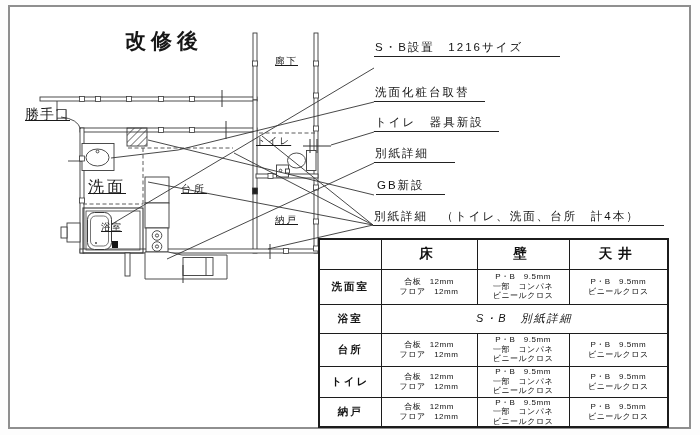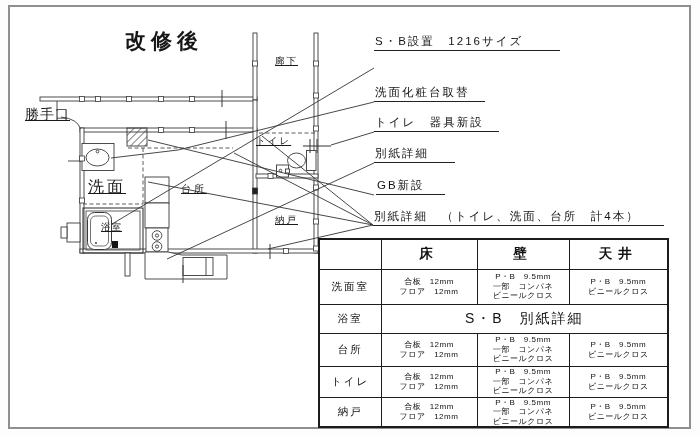--- a/index.html
+++ b/index.html
@@ -26,23 +26,23 @@
   table.spec{
     position:absolute; left:318px; top:238px; width:349px; height:185px;
     border-collapse:collapse; table-layout:fixed; background:#fff;
   }
   table.spec th, table.spec td{
     border:1.3px solid #1c1c1c; text-align:center; vertical-align:middle;
     padding:0; overflow:hidden;
   }
   table.spec{border:2px solid #1c1c1c;}
   th.colhead{font-size:13.5px; font-weight:bold; letter-spacing:6px;}
-  td.roomlbl{font-size:10.5px; font-weight:normal; letter-spacing:2px;margin-left:8px;}
+  td.roomlbl{font-size:10.5px; font-weight:bold; letter-spacing:2px;margin-left:8px;}
   td.cell{font-size:8px; letter-spacing:0.5px; line-height:9.6px; white-space:pre-line; font-weight:500;}
-  td.note{font-size:14px; letter-spacing:2px; font-weight:500;}
+  td.note{font-size:11px; letter-spacing:2px; font-weight:500;font-style:italic;}
 </style>
 </head>
 <body>
 
 <div class="page">
   <div class="frame"></div>
 
   <svg class="abs" style="left:0;top:0" width="700" height="435" viewBox="0 0 700 435">
     <defs>
       <pattern id="hatch" width="5" height="5" patternUnits="userSpaceOnUse" patternTransform="rotate(45)">
@@ -173,21 +173,21 @@
   <div class="abs title" style="left:125px; top:27px">改修後</div>
 
   <div class="abs room-label" style="left:275px; top:55px; font-size:9.5px; letter-spacing:2px">廊下</div>
   <div class="abs room-label" style="left:25px; top:106px; font-size:14px; letter-spacing:1px">勝手口</div>
   <div class="abs room-label" style="left:256px; top:135px; font-size:9.5px; letter-spacing:2px">トイレ</div>
   <div class="abs room-label" style="left:88px; top:177px; font-size:16px; letter-spacing:3px">洗面</div>
   <div class="abs room-label" style="left:181px; top:182px; font-size:10px; letter-spacing:3px">台所</div>
   <div class="abs room-label" style="left:101px; top:221px; font-size:9.5px; letter-spacing:1px">浴室</div>
   <div class="abs room-label" style="left:275px; top:214px; font-size:9.5px; letter-spacing:2px">納戸</div>
 
-  <div class="ann" style="left:374px; top:34px;  width:183px">S・B設置　1216サイズ</div>
+  <div class="ann" style="left:374px; top:40px;  width:183px">S・B設置　1216サイズ</div>
   <div class="ann" style="left:374px; top:85px;  width:108px">洗面化粧台取替</div>
   <div class="ann" style="left:374px; top:115px; width:122px">トイレ　器具新設</div>
   <div class="ann" style="left:374px; top:146px; width:78px">別紙詳細</div>
   <div class="ann" style="left:376px; top:178px; width:66px">GB新設</div>
   <div class="ann" style="left:373px; top:209px; width:288px">別紙詳細　（トイレ、洗面、台所　計4本）</div>
 
   <table class="spec">
     <colgroup>
         <col style="width:62px">
         <col style="width:96px">

